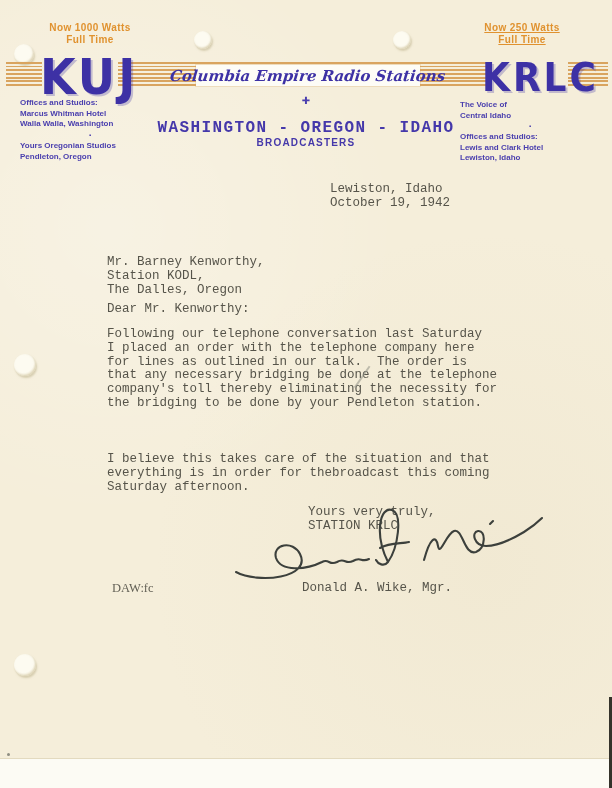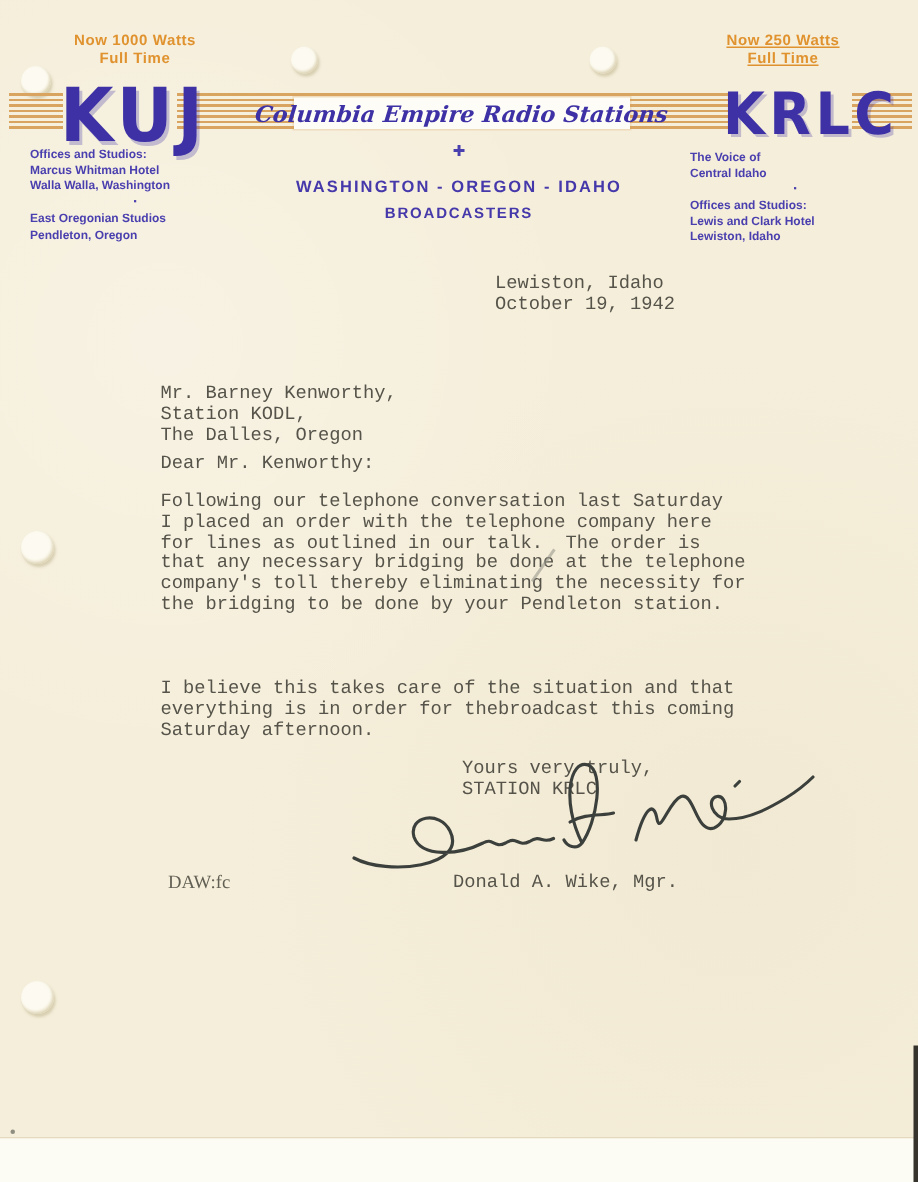--- a/index.html
+++ b/index.html
@@ -58,21 +58,21 @@
   .kuj{left:40px;top:50px;font-size:46px;line-height:50px;}
   .krlc{left:482px;top:56px;font-size:36px;line-height:40px;}
   .col-text{
     width:140px;text-align:left;color:#4a3fae;font-weight:bold;
     font-size:8px;line-height:10.5px;white-space:pre-wrap;
   }
   .col-sep{width:140px;text-align:center;color:#4a3fae;font-size:6px;line-height:8px;}
   .center-sep{left:176px;top:95px;width:260px;text-align:center;color:#4a3fae;font-size:10px;}
   .region{
     left:156px;top:119px;width:300px;text-align:center;color:#4538aa;
-    font-weight:bold;font-size:11px;letter-spacing:1.4px;white-space:nowrap;
+    font-weight:bold;font-size:16px;letter-spacing:1.4px;white-space:nowrap;font-family:Liberation Mono, monospace;
   }
   .broadcasters{
     left:156px;top:137px;width:300px;text-align:center;color:#4538aa;
     font-weight:bold;font-size:10px;letter-spacing:1.2px;
   }
 
   
   .typed{
     font-family:"Liberation Mono","DejaVu Sans Mono",monospace;
     font-size:12.5px;line-height:13.8px;color:#56544a;
@@ -110,21 +110,21 @@
   <div class="abs region">WASHINGTON  -  OREGON  -  IDAHO</div>
   <div class="abs broadcasters">BROADCASTERS</div>
 
   <div class="abs power" style="left:35px;top:22px;">Now 1000 Watts
 Full Time</div>
   <div class="abs callsign kuj">KUJ</div>
   <div class="abs col-text" style="left:20px;top:98px;">Offices and Studios:
 Marcus Whitman Hotel
 Walla Walla, Washington</div>
   <div class="abs col-sep" style="left:20px;top:131px;">▪</div>
-  <div class="abs col-text" style="left:20px;top:141px;">East Oregonian Studios
+  <div class="abs col-text" style="left:20px;top:141px;">Yours Oregonian Studios
 Pendleton, Oregon</div>
 
   <div class="abs power" style="left:467px;top:22px;text-decoration:underline;">Now 250 Watts
 Full Time</div>
   <div class="abs callsign krlc">KRLC</div>
   <div class="abs col-text" style="left:460px;top:100px;">The Voice of
 Central Idaho</div>
   <div class="abs col-sep" style="left:460px;top:122px;">▪</div>
   <div class="abs col-text" style="left:460px;top:132px;">Offices and Studios:
 Lewis and Clark Hotel

